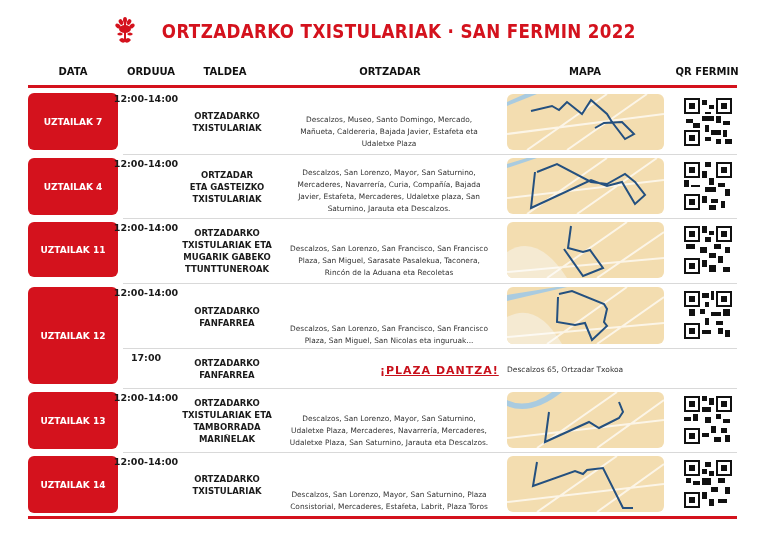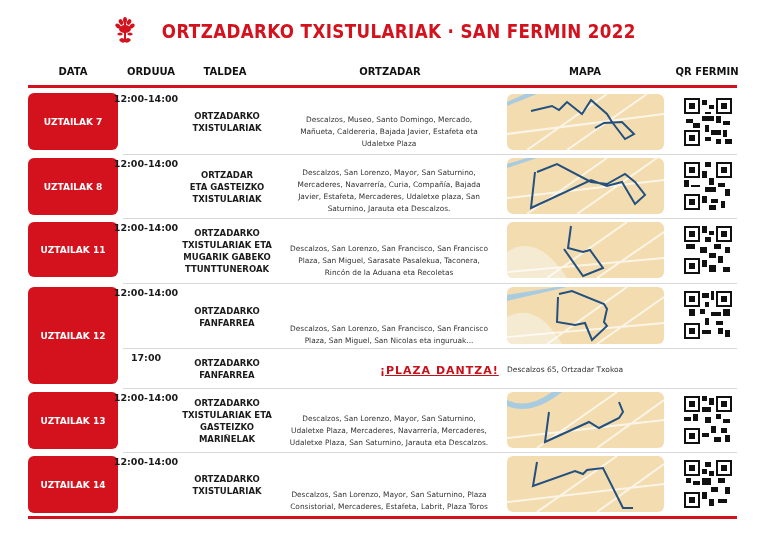--- a/index.html
+++ b/index.html
@@ -77,21 +77,21 @@
 <div class="hdr" style="left:124px;width:54px;">ORDUUA</div>
 <div class="hdr" style="left:190px;width:70px;">TALDEA</div>
 <div class="hdr" style="left:330px;width:120px;">ORTZADAR</div>
 <div class="hdr" style="left:545px;width:80px;">MAPA</div>
 <div class="hdr" style="left:672px;width:70px;">QR FERMIN</div>
 
 <div class="hdr-line" style="top:85px;"></div>
 <div class="hdr-line" style="top:516px;"></div>
 
 <div class="date-box" style="top:93px;height:57px;">UZTAILAK 7</div>
-<div class="date-box" style="top:158px;height:57px;">UZTAILAK 8</div>
+<div class="date-box" style="top:158px;height:57px;">UZTAILAK 4</div>
 <div class="date-box" style="top:222px;height:55px;">UZTAILAK 11</div>
 <div class="date-box" style="top:287px;height:97px;">UZTAILAK 12</div>
 <div class="date-box" style="top:392px;height:57px;">UZTAILAK 13</div>
 <div class="date-box" style="top:456px;height:57px;">UZTAILAK 14</div>
 
 <div class="divider" style="top:154px;"></div>
 <div class="divider" style="top:218px;"></div>
 <div class="divider" style="top:283px;"></div>
 <div class="divider" style="top:348px;"></div>
 <div class="divider" style="top:388px;"></div>
@@ -322,21 +322,21 @@
 <div class="plaza-loc">Descalzos 65, Ortzadar Txokoa</div>
 
 <div class="time" style="top:392px;height:57px;">
   <span>12:00</span>
   <span>-</span>
   <span>14:00</span>
 </div>
 <div class="group" style="top:392px;height:57px;">
   <span>ORTZADARKO</span>
   <span>TXISTULARIAK ETA</span>
-  <span>GASTEIZKO</span>
+  <span>TAMBORRADA</span>
   <span>MARIÑELAK</span>
 </div>
 <div class="route" style="top:392px;height:57px;">
     <span>Descalzos, San Lorenzo, Mayor, San Saturnino, Udaletxe Plaza, Mercaderes, Navarrería, Mercaderes, Udaletxe Plaza, San Saturnino, Jarauta eta Descalzos.</span>
   </div>
 <div class="map" style="top:392px;height:56px;">
   <svg viewBox="0 0 157 56" preserveAspectRatio="none">
     <path d="M0 8 Q20 18 45 0 L55 0 Q25 24 0 14Z" fill="#a9cbe0"></path>
     <path d="M0 46 L157 28 M30 56 L110 0 M90 56 L157 8" stroke="#fff" stroke-width="2" fill="none" opacity="0.7"></path>
     <polyline points="42,20 38,50 82,30 92,36 100,32 112,26 116,20 112,10" fill="none" stroke="#24507f" stroke-width="2"></polyline>

